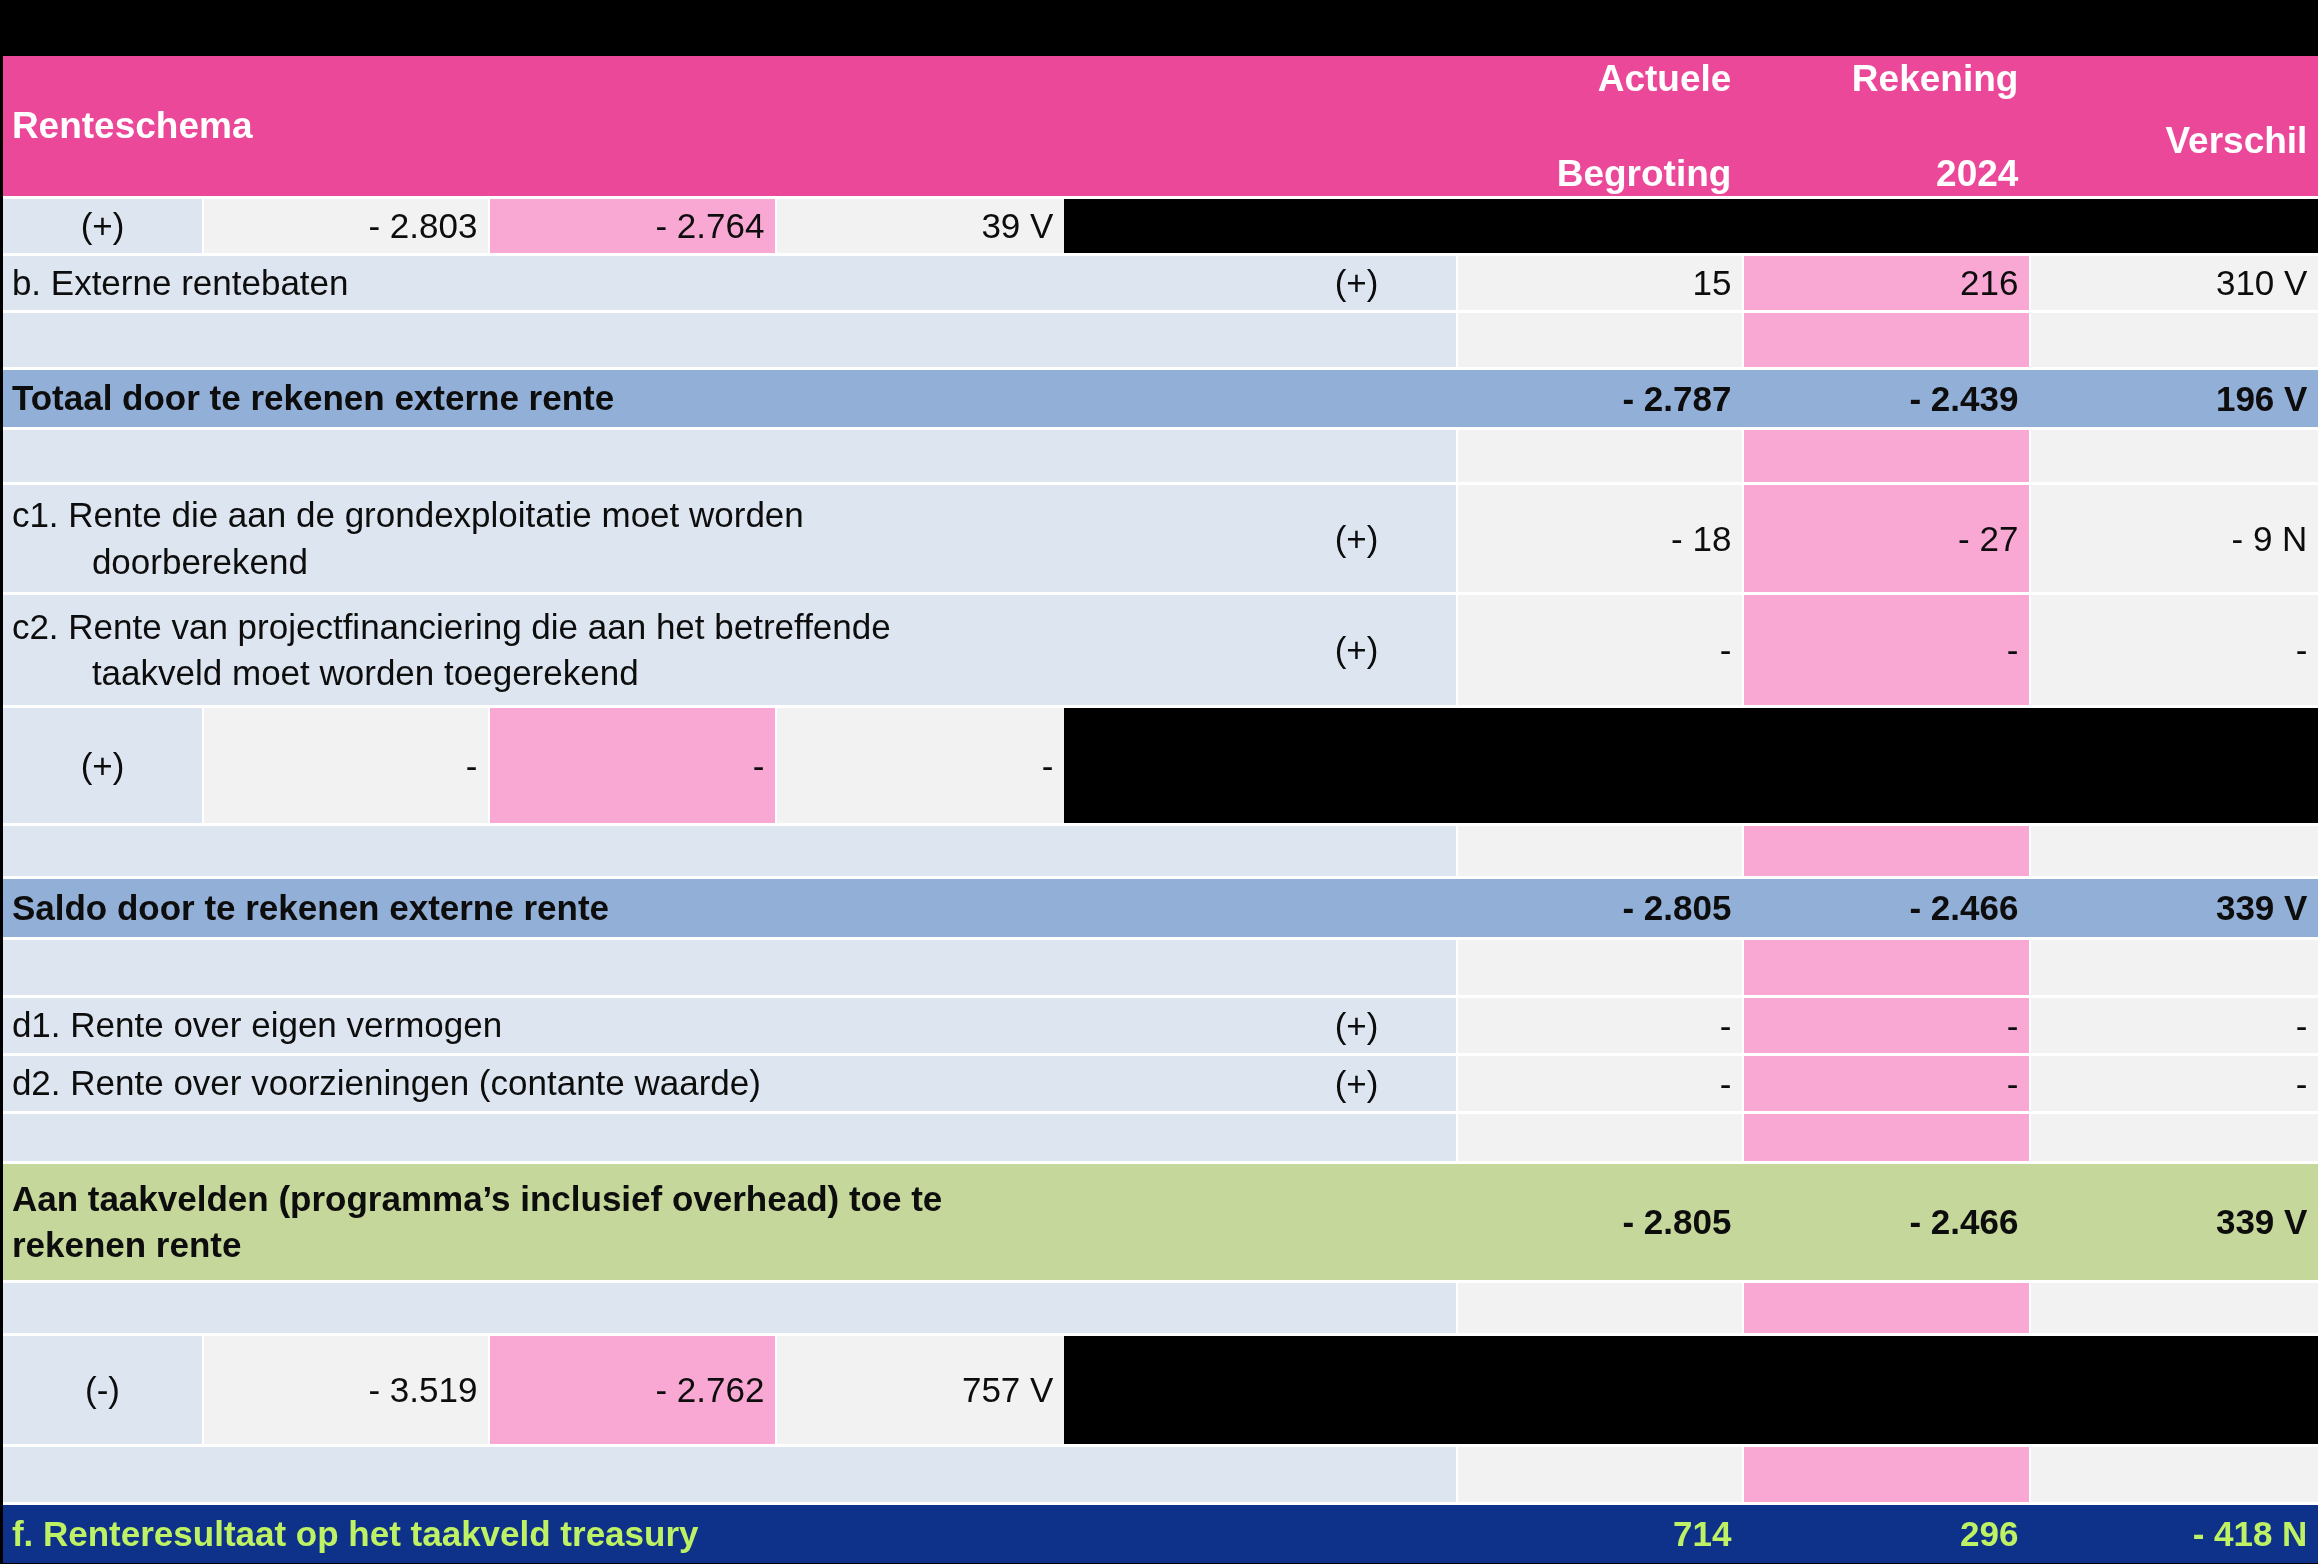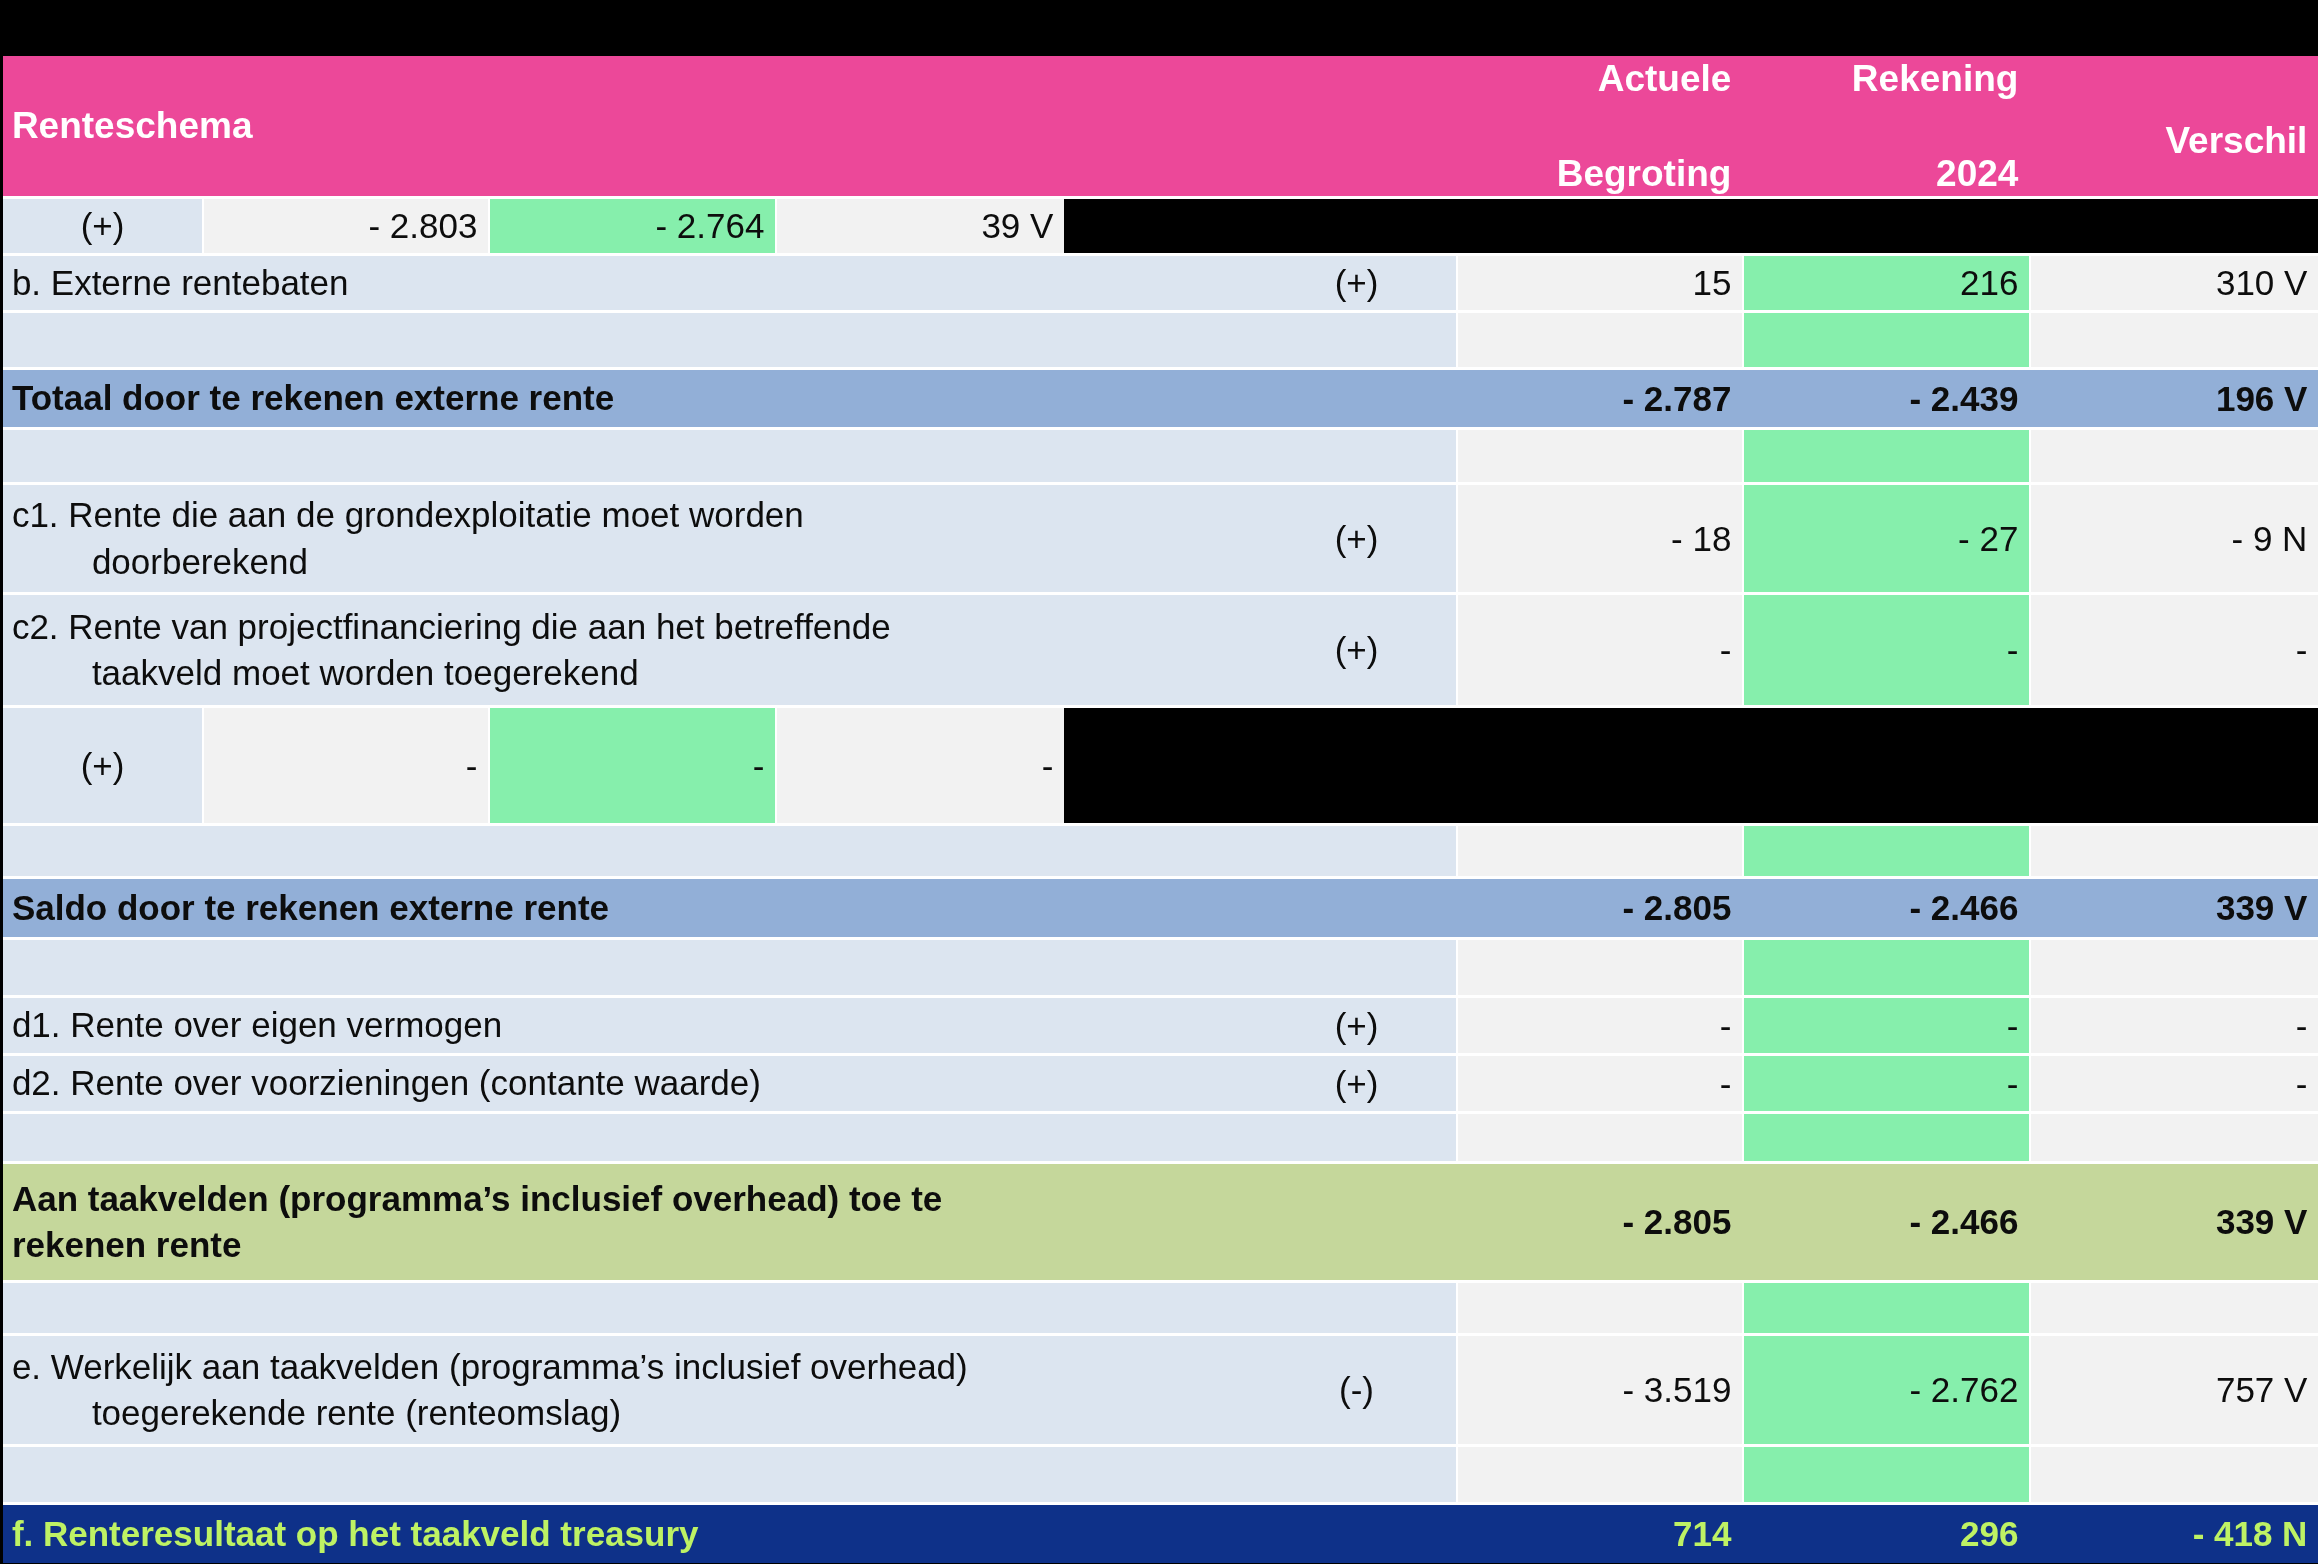--- a/index.html
+++ b/index.html
@@ -20,21 +20,21 @@
 
   
   .c-label {
     width:1254px; background:#DCE5F0;
     flex-direction:column; align-items:flex-start; justify-content:center;
     padding-left:8.9px; line-height:1.32;
   }
   .c-sign  { width:199px;  background:#DCE5F0; justify-content:center; }
   .c-v     { justify-content:flex-end; padding-right:10.6px; border-left:2.7px solid #fff;gap:38px; }
   .c-v1    { width:286px; background:#F2F2F2; }
-  .c-v2    { width:287px; background:#86efac; }
+  .c-v2    { width:287px; background:#f9a8d4; }
   .c-v3    { width:289px; background:#F2F2F2; }
 
   .l2 { padding-left:80px; }
 
   
   .band { font-weight:bold; }
   .band .cell { background:transparent; border-left-color:transparent; }
   .band-blue  { background:#92AFD7; }
   .band-green { background:#C5D79B; }
   .band-dark  { background:#0E3189; color:#bef264; }
@@ -210,24 +210,20 @@
 
   <div class="row" style="height:53px">
     <div class="cell c-label"></div>
       <div class="cell c-sign"></div>
     <div class="cell c-v c-v1"></div>
       <div class="cell c-v c-v2"></div>
       <div class="cell c-v c-v3"></div>
   </div>
 
   <div class="row" style="height:111px">
-    <div class="cell c-label">
-      <div>e. Werkelijk aan taakvelden (programma’s inclusief overhead)</div>
-      <div class="l2">toegerekende rente (renteomslag)</div>
-    </div>
     <div class="cell c-sign">(-)</div>
     <div class="cell c-v c-v1">- 3.519</div>
     <div class="cell c-v c-v2">- 2.762</div>
     <div class="cell c-v c-v3">757 V</div>
   </div>
 
   <div class="row" style="height:58px">
     <div class="cell c-label"></div>
       <div class="cell c-sign"></div>
     <div class="cell c-v c-v1"></div>

